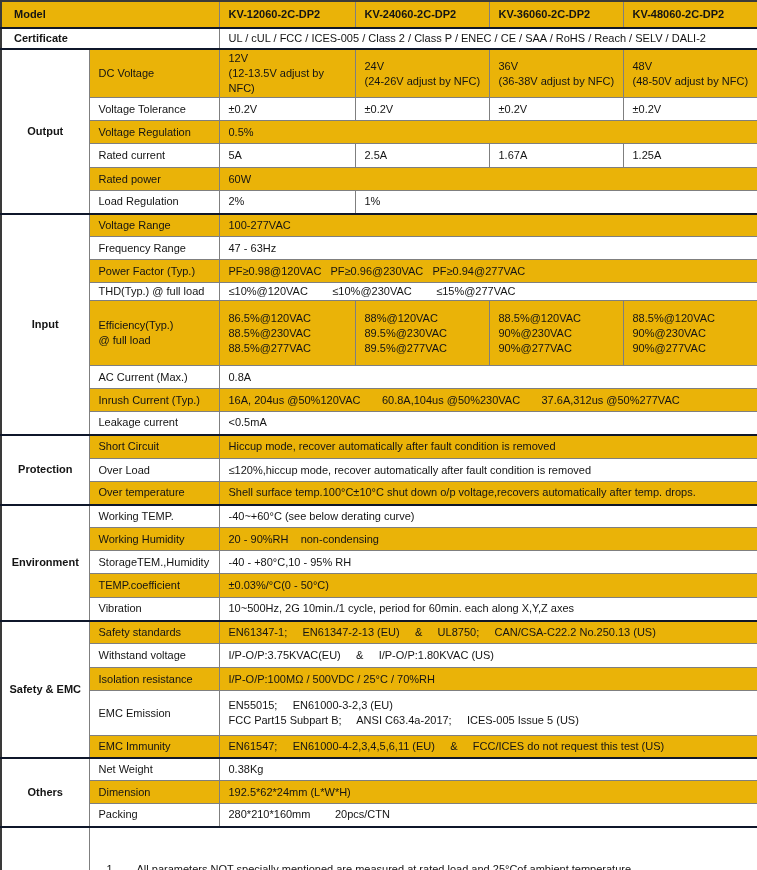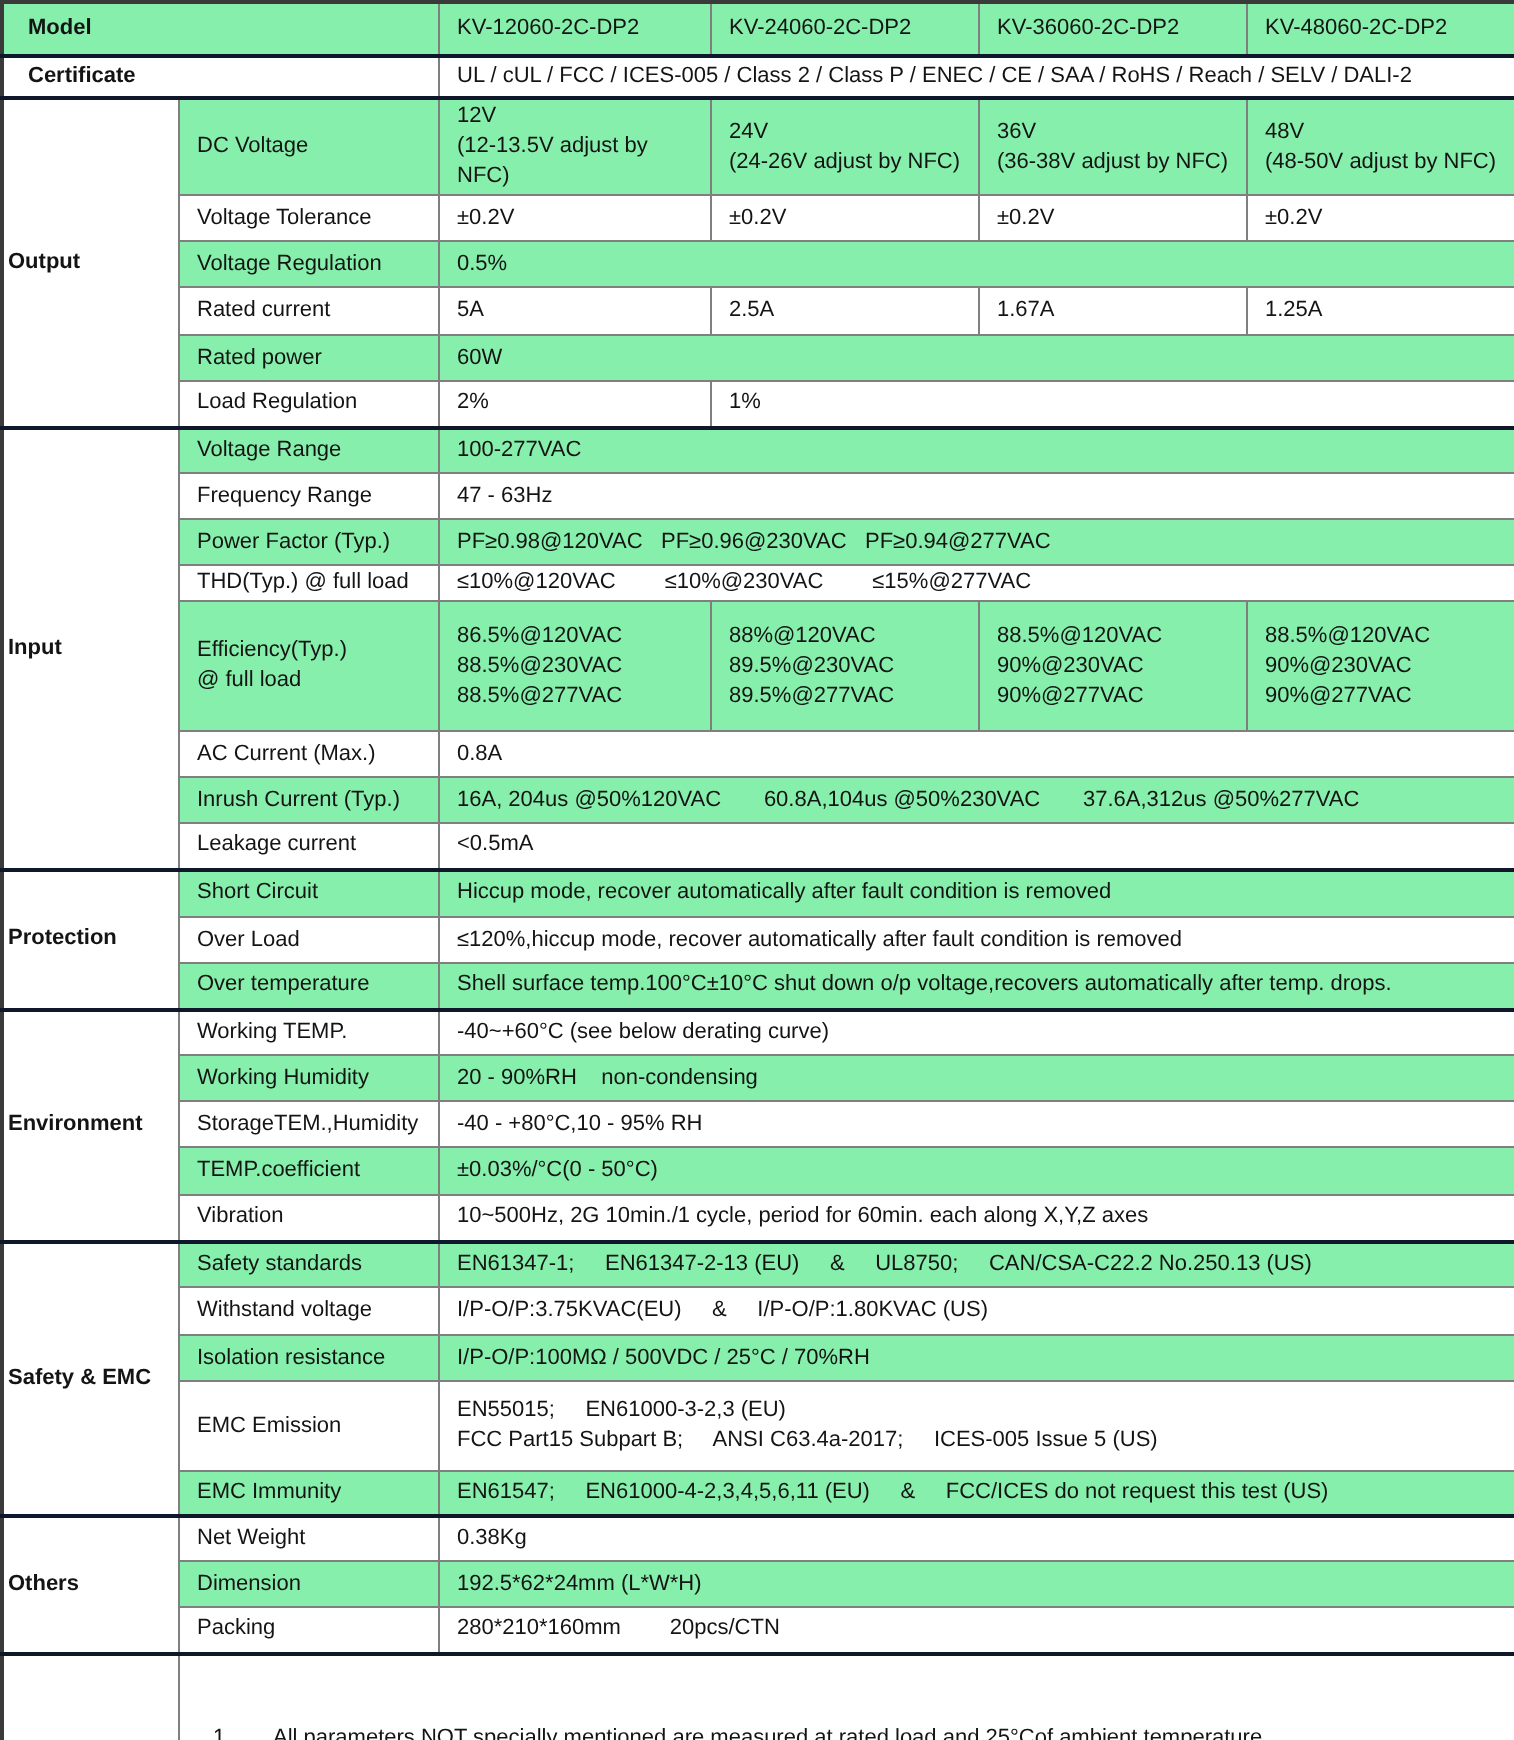--- a/index.html
+++ b/index.html
@@ -14,29 +14,30 @@
   }
   .spec-table td{
     border:1px solid #7f7f7f;
     padding:1px 4px 1px 9px;
     vertical-align:middle;
     white-space:pre-wrap;
     line-height:15px;
     overflow:hidden;
   }
   tr.sb td{border-top:2px solid #0f172a;}
-  tr.shade td{background:#86efac;}
+  tr.shade td{background:#eab308;}
   td.sec{
     font-weight:bold;
+    text-align:center;
     padding:0 2px;
     white-space:normal;
     background:#ffffff !important;
   }
   td.hdr{font-weight:bold;padding-left:12px;}
-  td.mval{font-weight:normal;}
+  td.mval{font-weight:bold;}
   .lh19{line-height:19px;}
   .lh21{line-height:21px;}
   .lh22{line-height:22px;}
   .notes-cell{padding-left:6px;}
   .note-line{line-height:21px;}
   .note-num{display:inline-block;width:30px;padding-left:8px;}
 </style>
 </head>
 <body>
 

